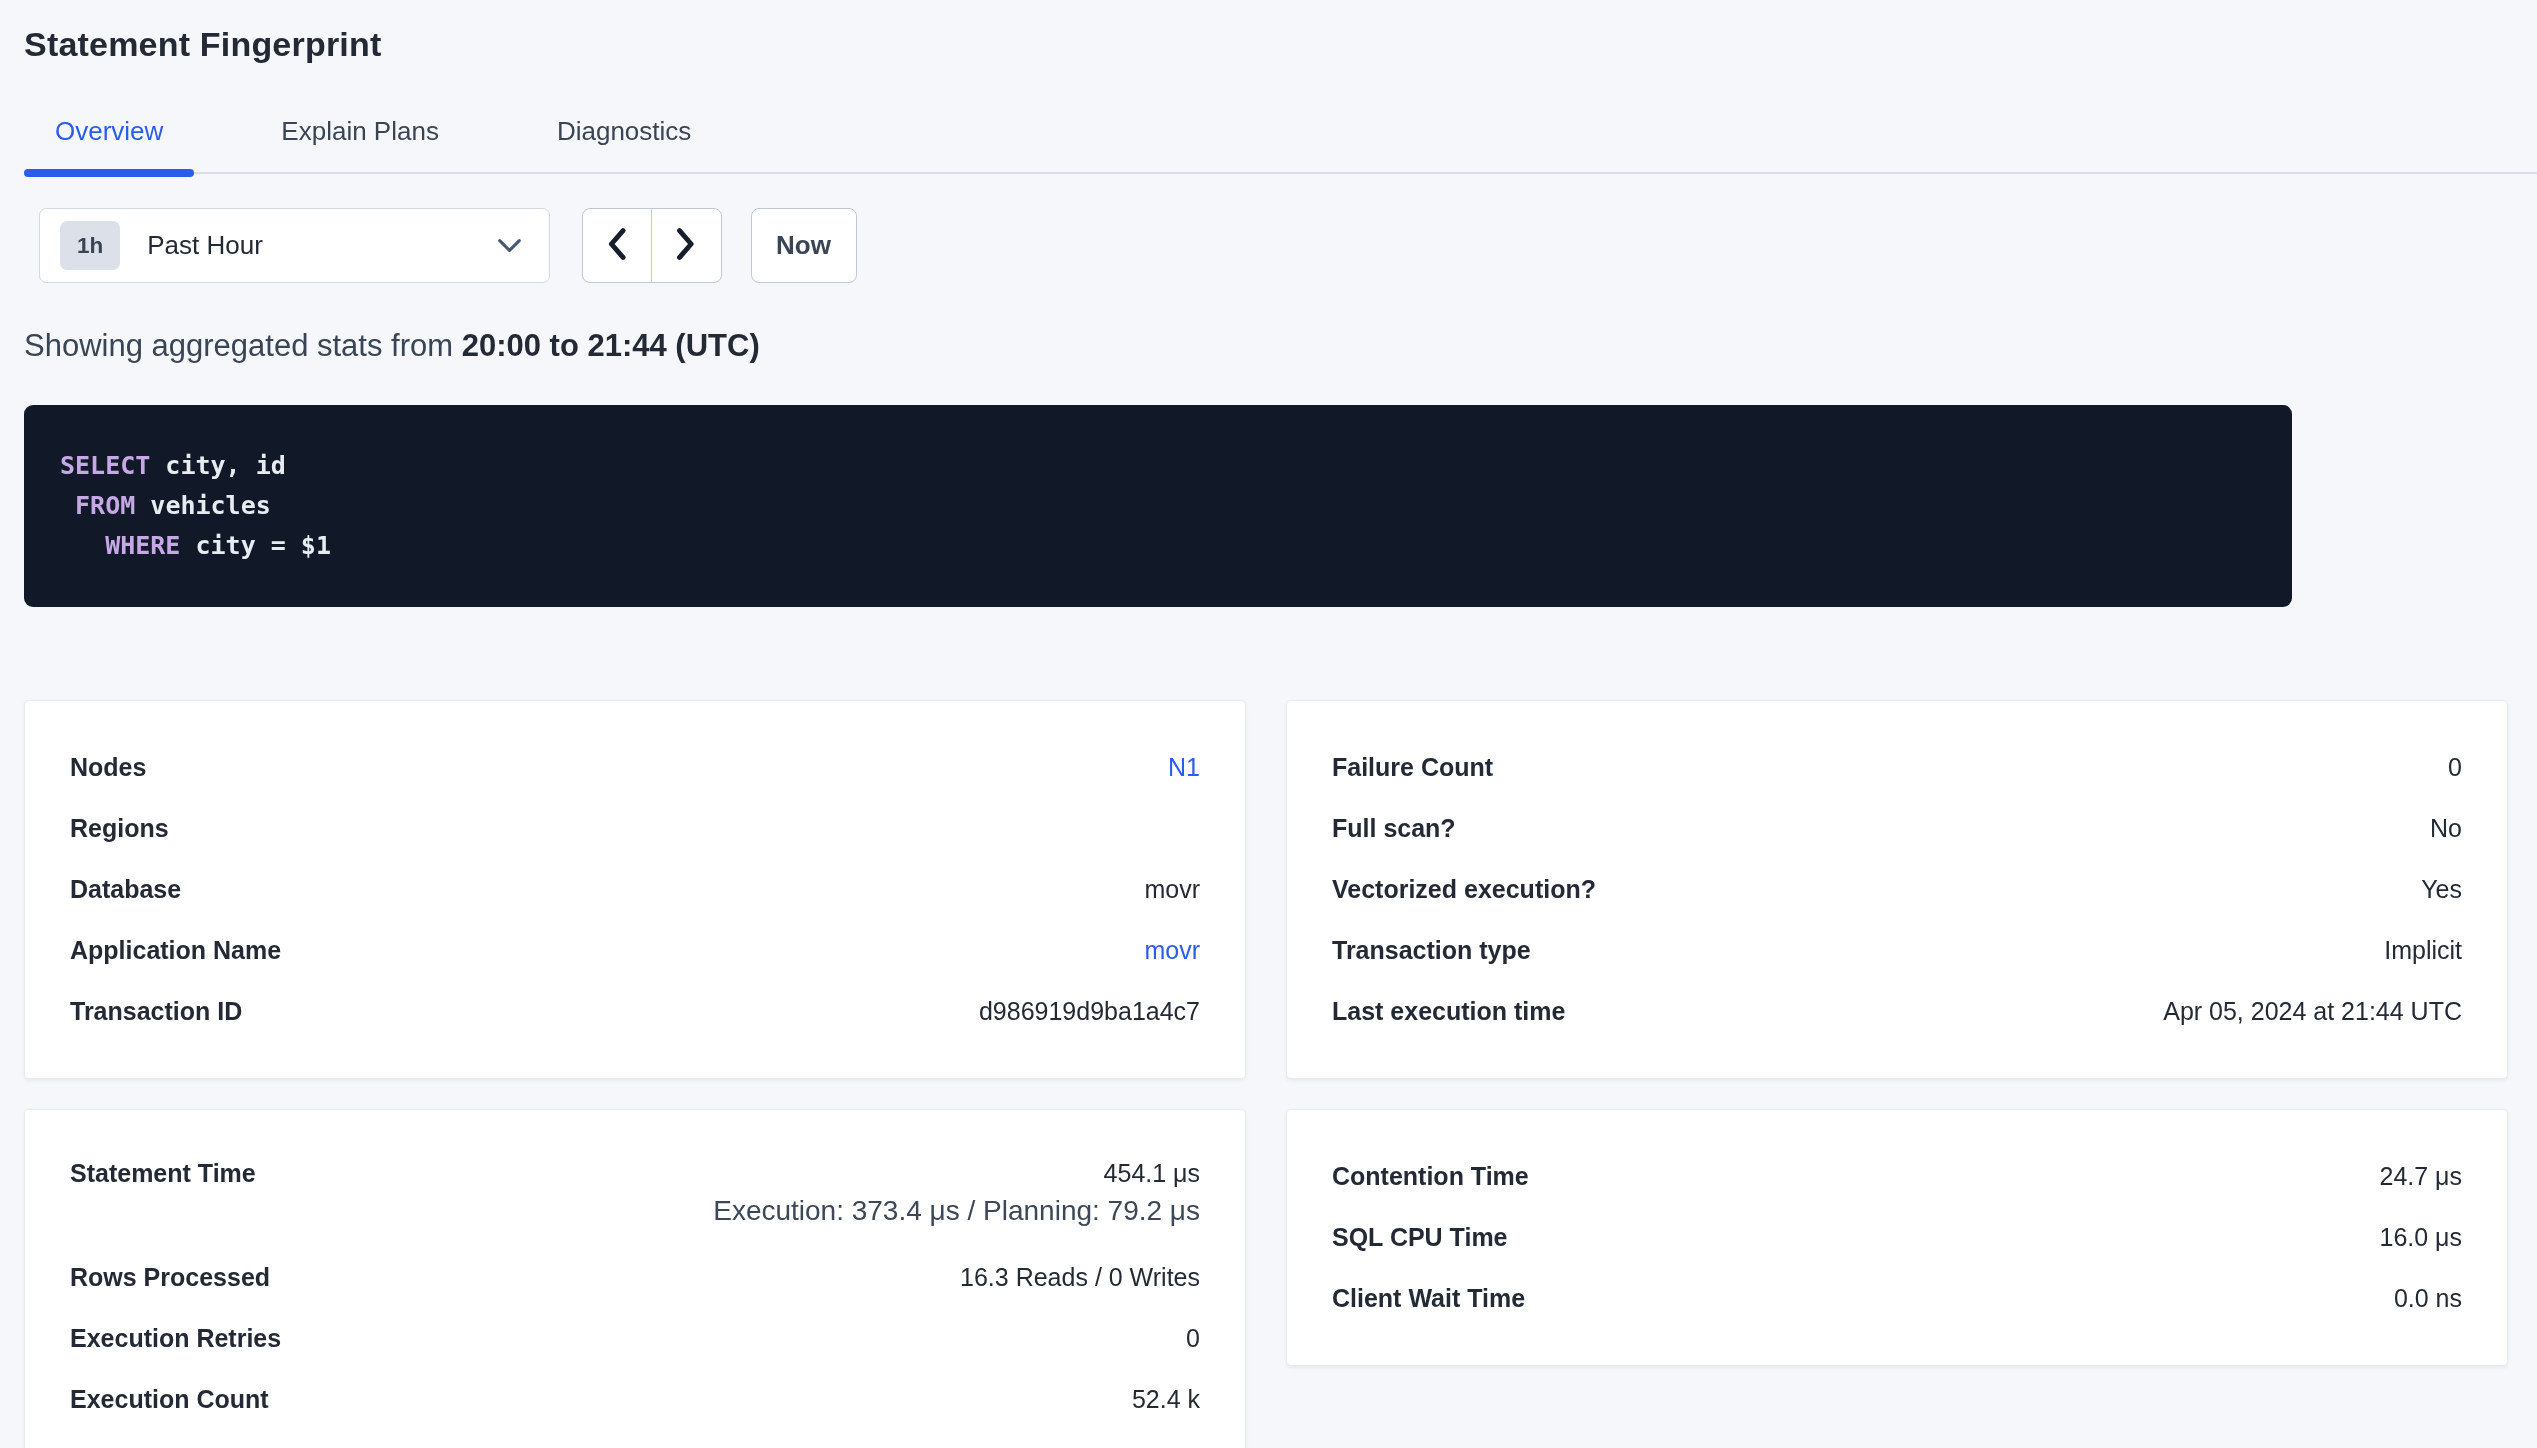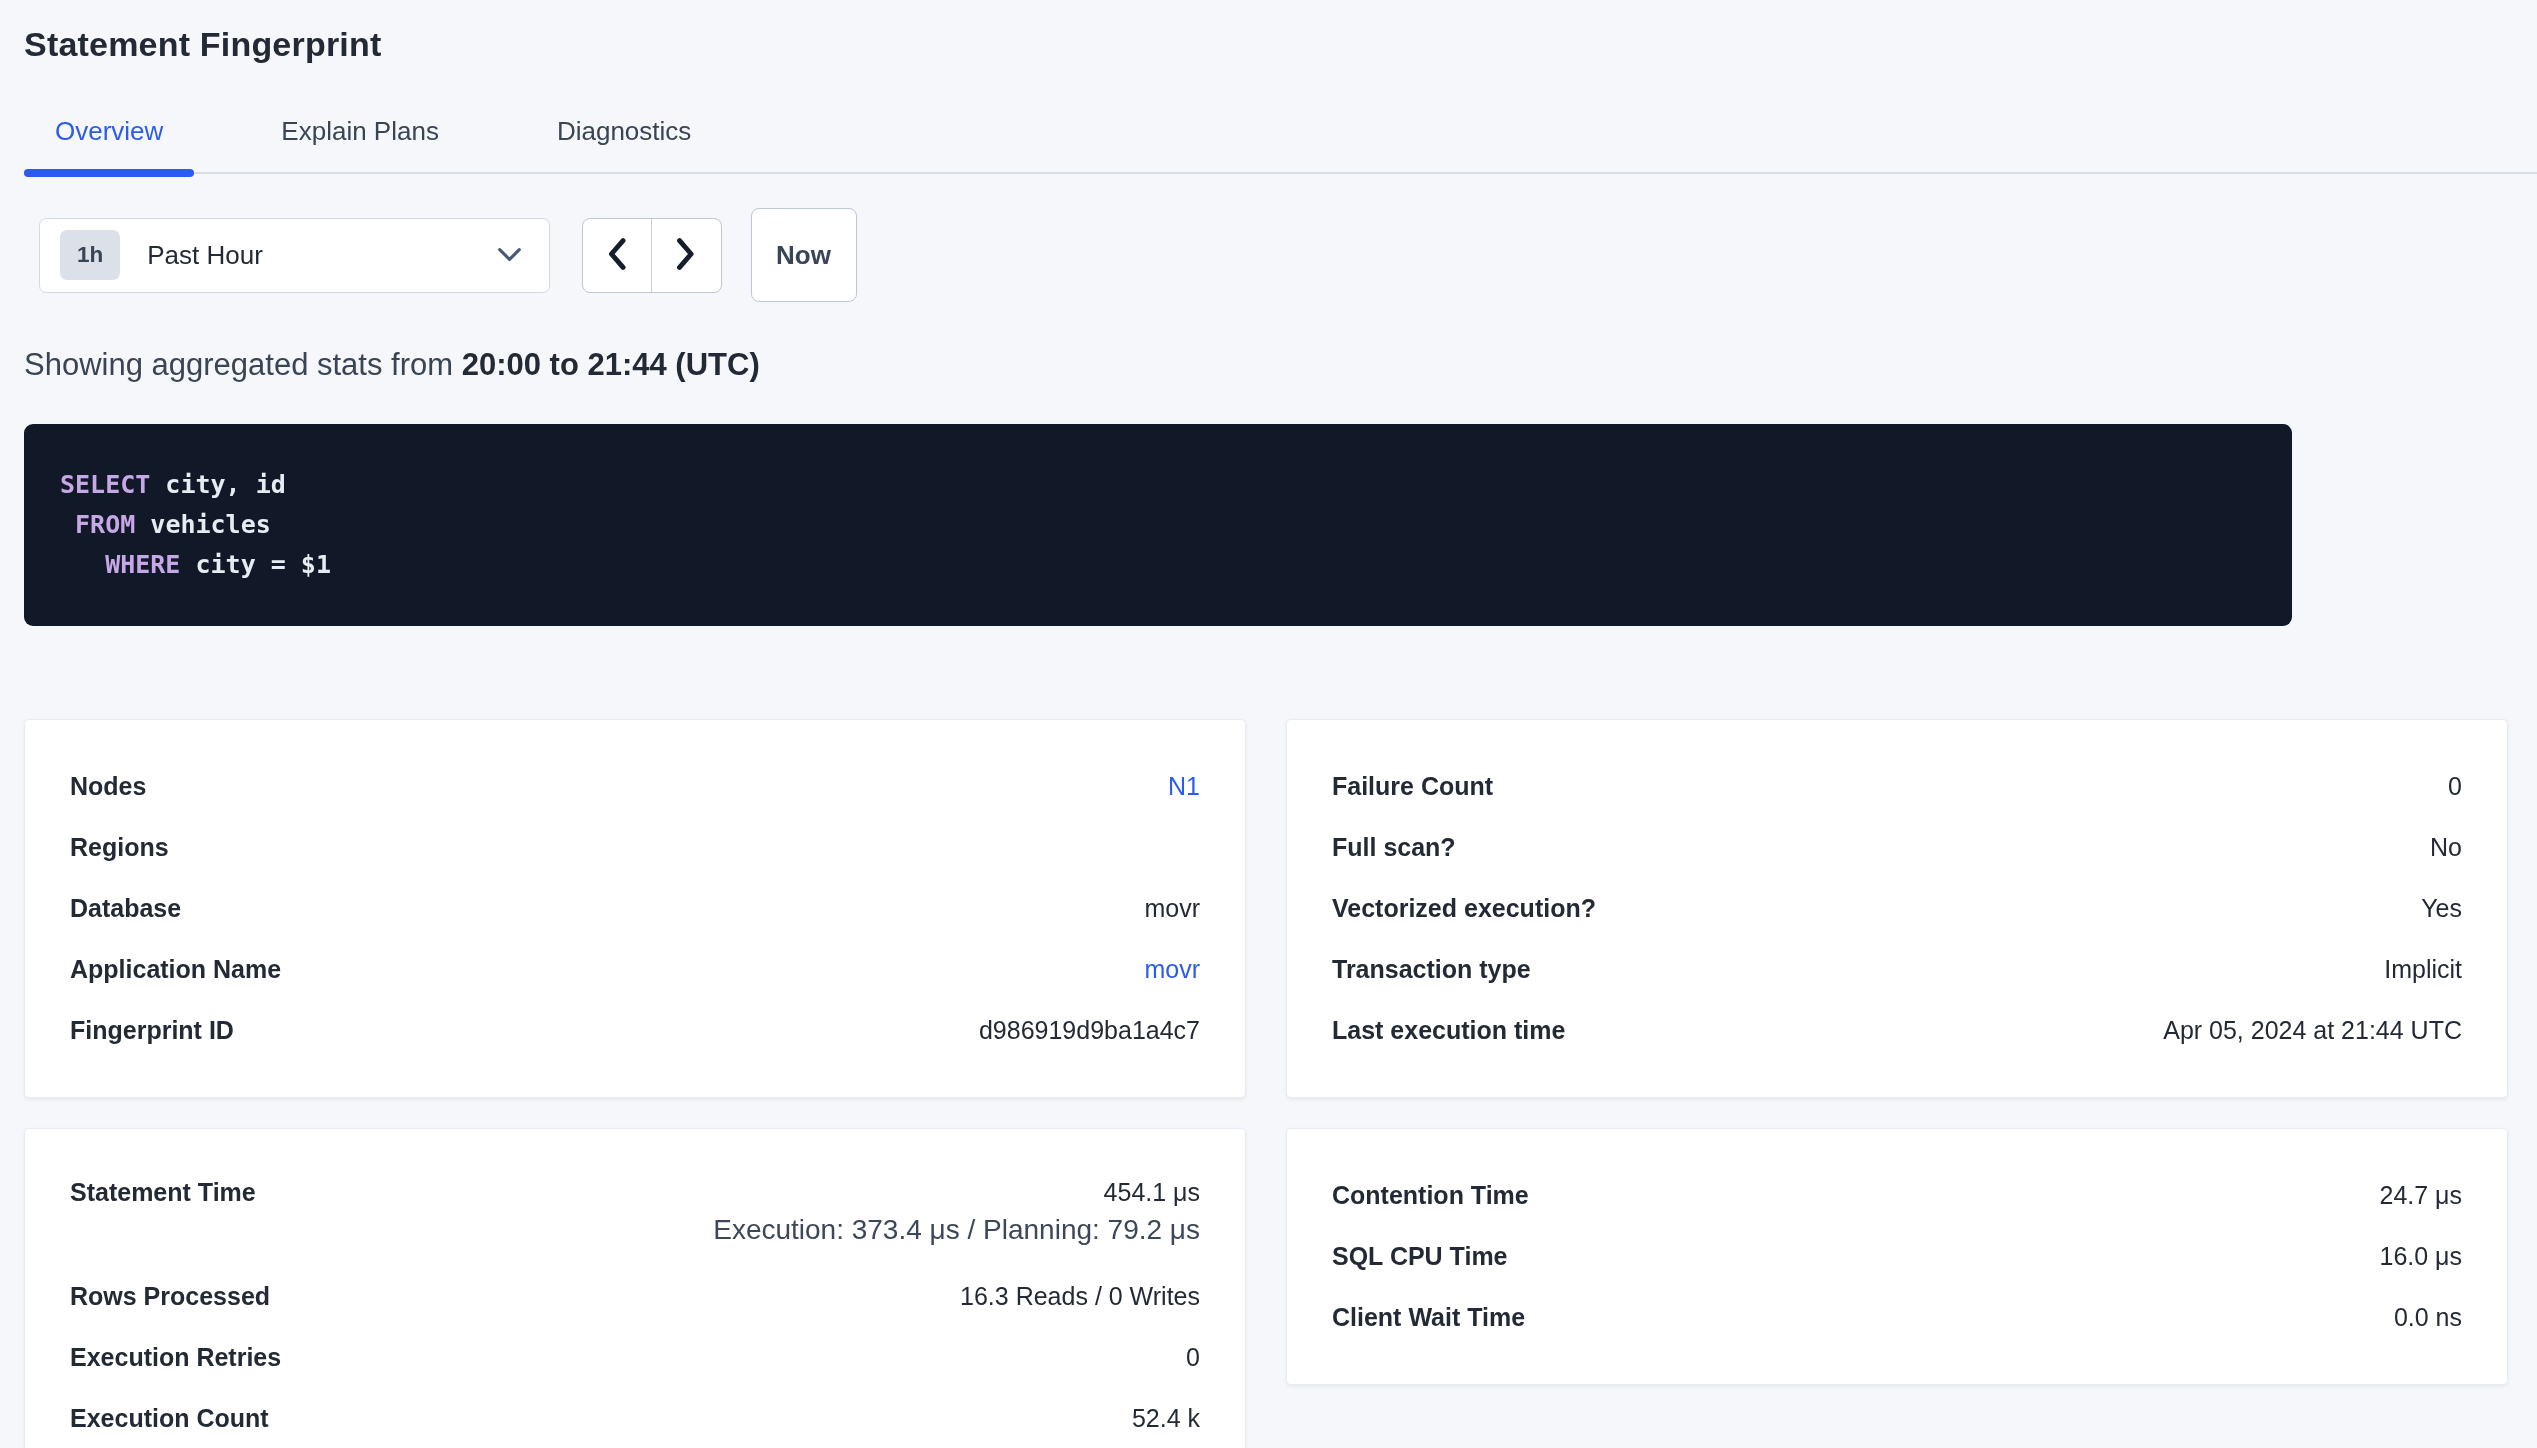--- a/index.html
+++ b/index.html
@@ -95,21 +95,21 @@
     display: flex;
     align-items: center;
     justify-content: center;
     cursor: pointer;
   }
   .arrow-btn:first-child { border-right: 1.8px solid #c6ccd9; }
 
   .now-btn {
     margin-left: 29px;
     width: 106px;
-    height: 94px;
+    height: 75px;
     background: #ffffff;
     border: 1.8px solid #bfc6d6;
     border-radius: 8px;
     display: flex;
     align-items: center;
     justify-content: center;
     font-size: 26px;
     font-weight: 600;
     color: #394455;
     cursor: pointer;
@@ -248,21 +248,21 @@
       </div>
       <div class="card-row">
         <span class="label">Database</span>
         <span class="value">movr</span>
       </div>
       <div class="card-row">
         <span class="label">Application Name</span>
         <span class="value link">movr</span>
       </div>
       <div class="card-row">
-        <span class="label">Fingerprint ID</span>
+        <span class="label">Transaction ID</span>
         <span class="value">d986919d9ba1a4c7</span>
       </div>
     </div>
 
     <div class="card">
       <div class="card-row">
         <span class="label">Failure Count</span>
         <span class="value">0</span>
       </div>
       <div class="card-row">

